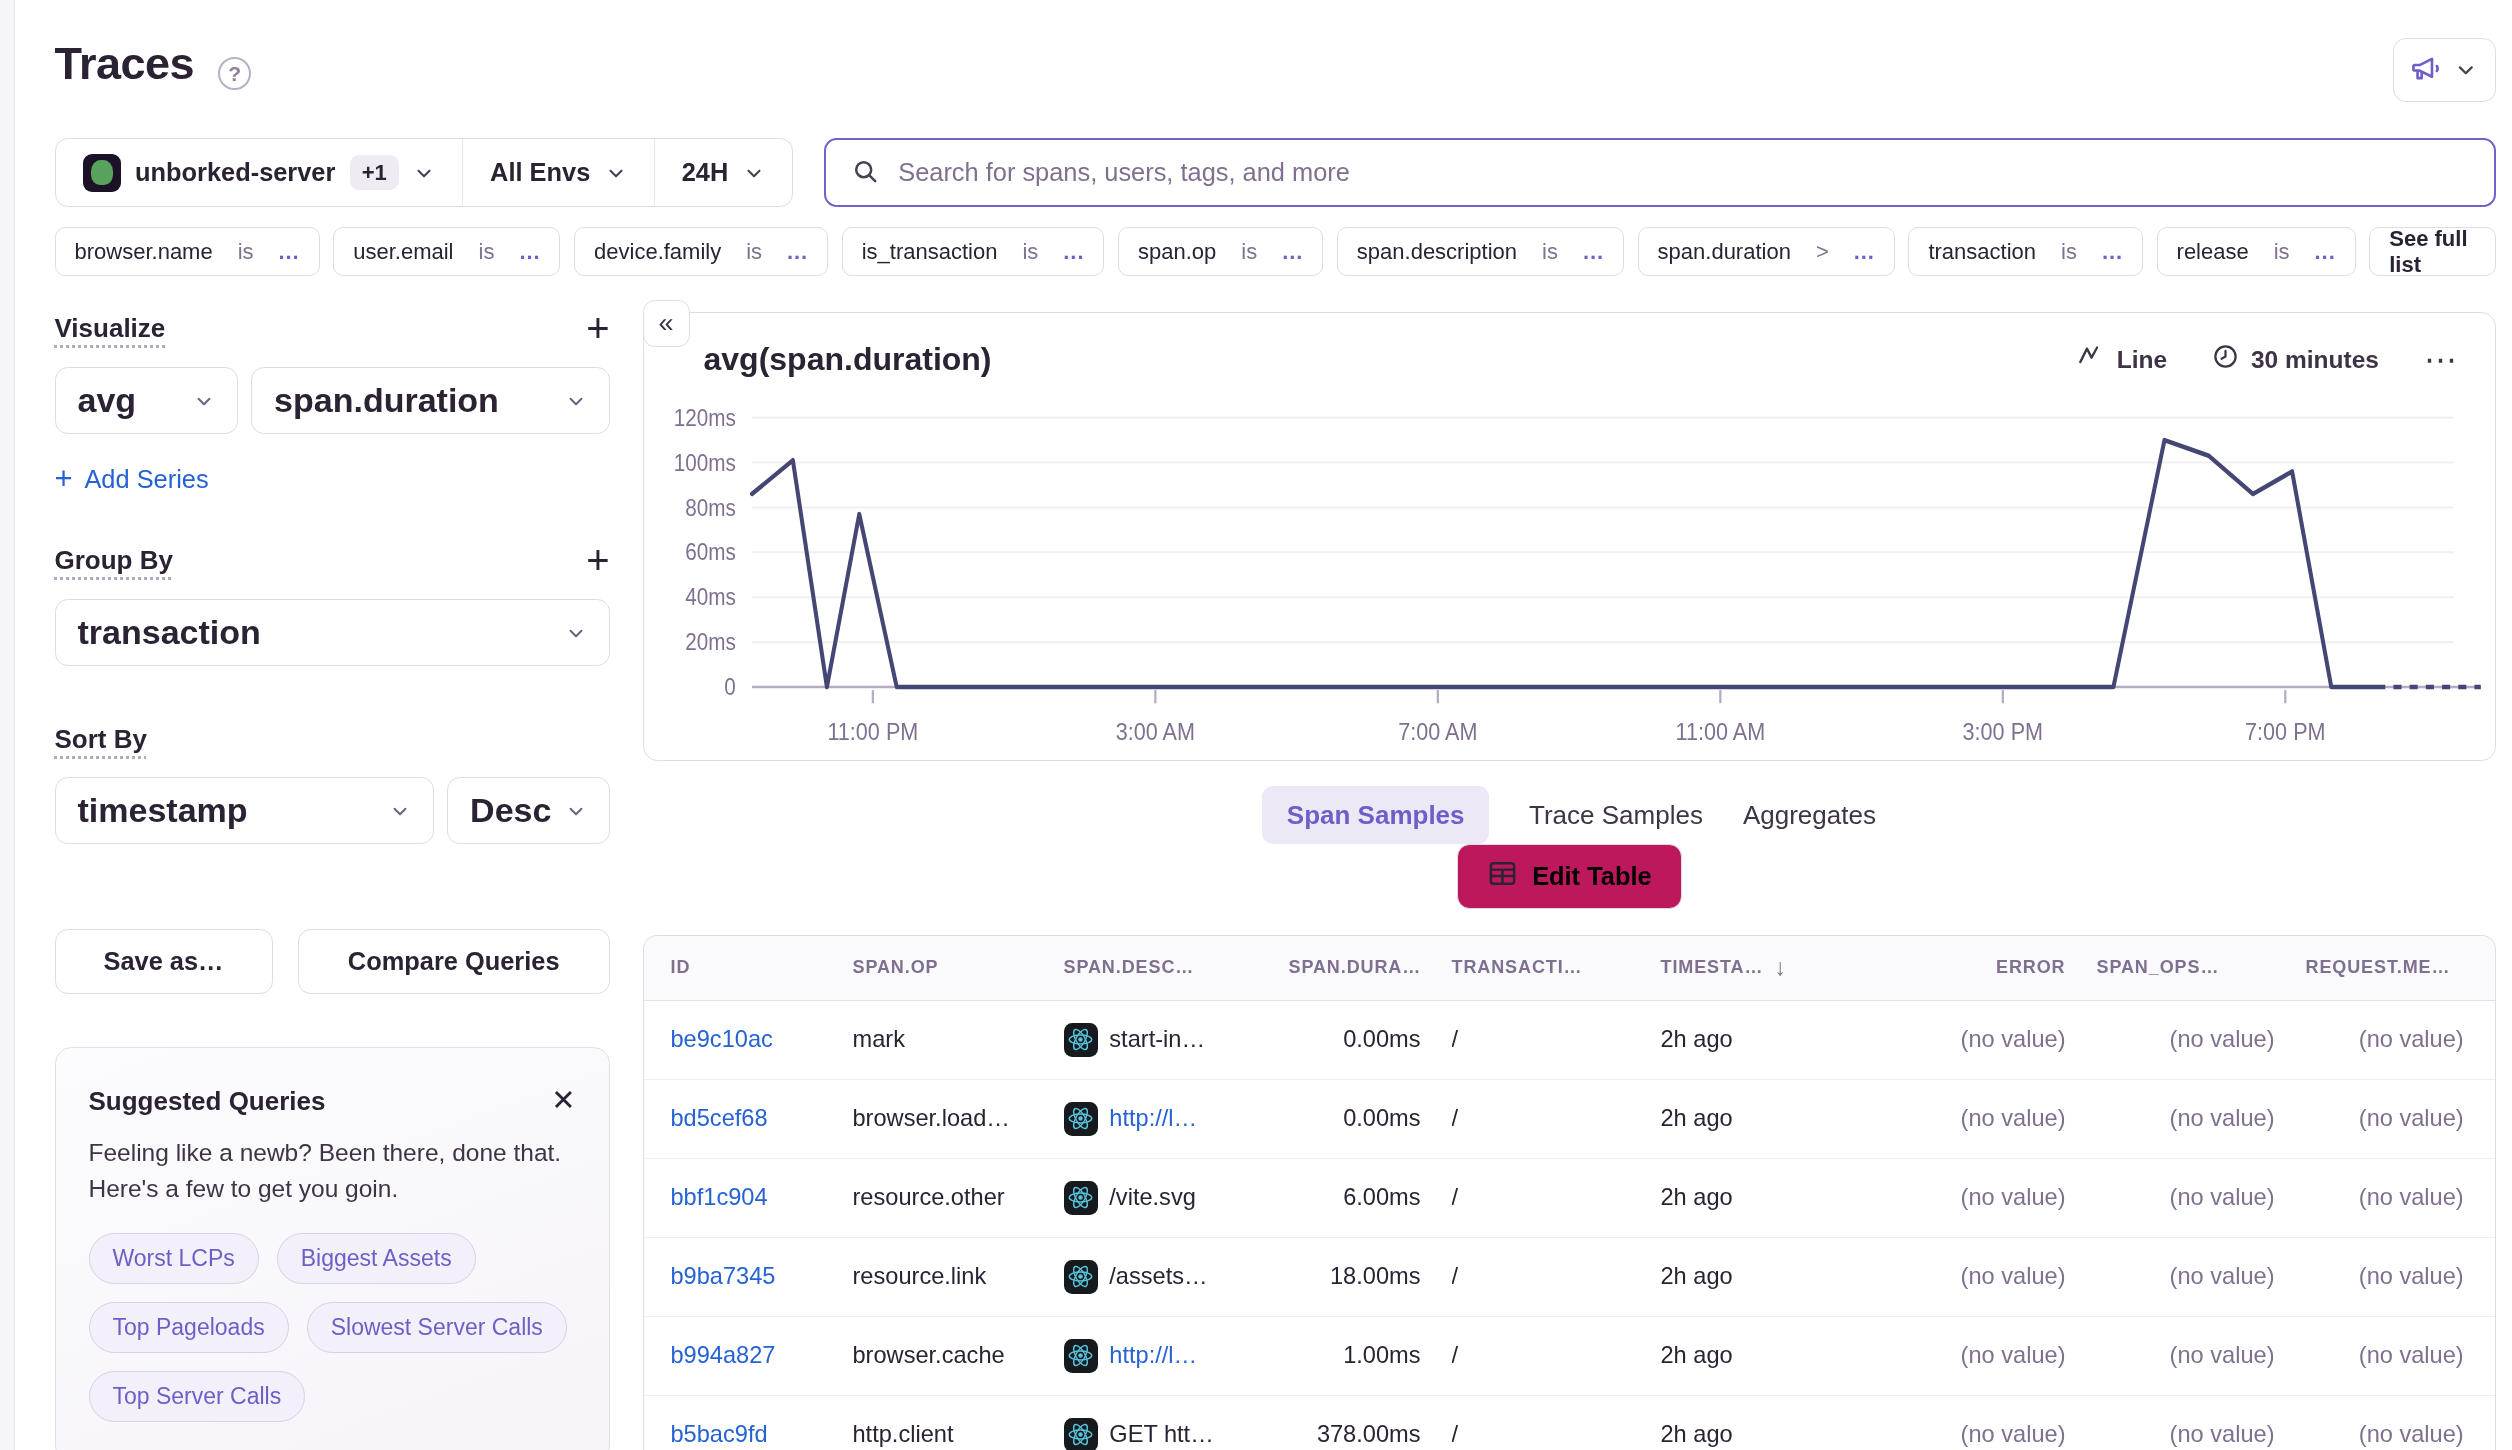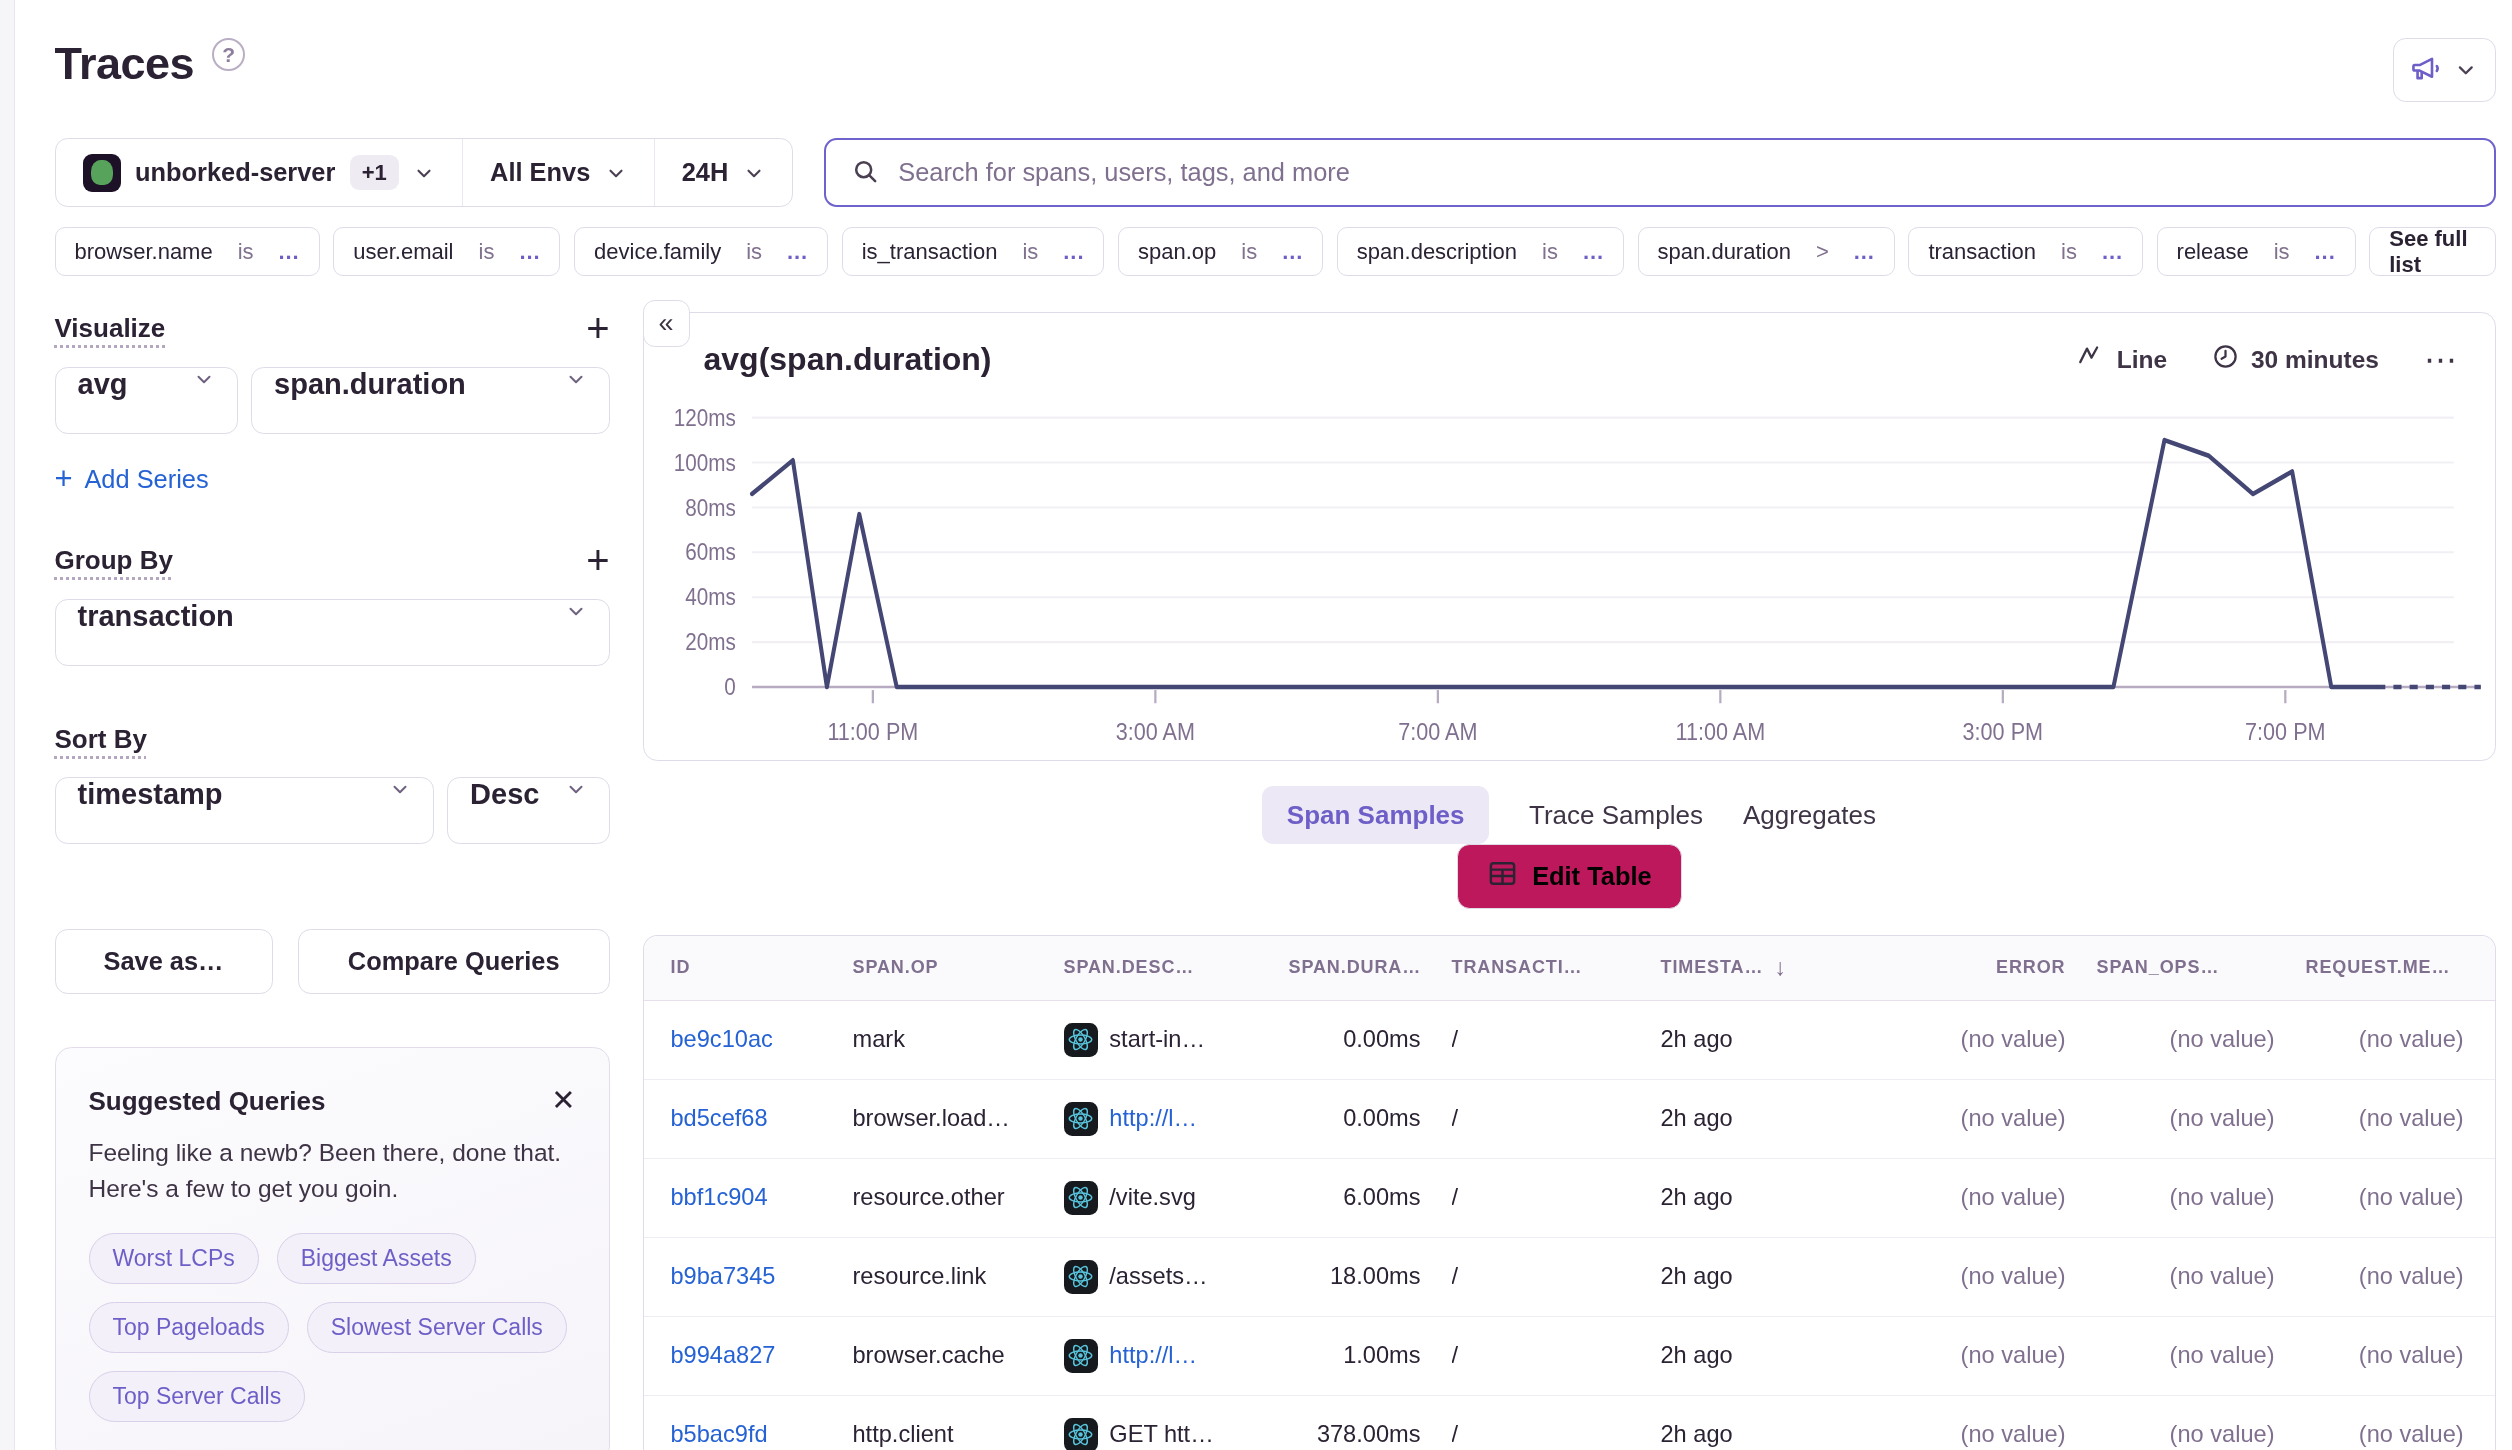--- a/index.html
+++ b/index.html
@@ -10,21 +10,21 @@
     color: #2b2233;
     overflow: hidden;
     position: relative;
   }
   .left-strip { position:absolute; left:0; top:0; width:14.5px; height:100%;
     background:#f6f5f8; border-right:0.9px solid #eae5ef; }
   .page { margin-left:14.5px; padding:38px 16.3px 0 40px; }
 
   
   .header { display:flex; justify-content:space-between; align-items:flex-start; }
-  .title-wrap { display:flex; align-items:flex-start; gap:18px; }
+  .title-wrap { display:flex; align-items:flex-end; gap:24px; }
   .page-title { font-size:45px; font-weight:700; letter-spacing:-0.5px; }
   .help-icon { width:33px; height:33px; border:2.7px solid #b9aec4; border-radius:50%;
     color:#8d7f9b; font-size:21px; font-weight:700; display:flex; align-items:center; justify-content:center; }
   .broadcast-btn { width:103px; height:64px; border:1.8px solid #e0dbe8; border-radius:12.7px;
     background:#fff; display:flex; align-items:center; justify-content:center; gap:11px; cursor:pointer; }
 
   
   .filter-row { display:flex; gap:31px; margin-top:36px; }
   .segmented { display:flex; align-items:stretch; height:69px; border:1.8px solid #e0dbe8;
     border-radius:12.7px; background:#fff; }
@@ -54,22 +54,22 @@
   aside { width:555px; flex:none; }
   main { flex:1; position:relative; min-width:0; }
 
   
   .section-head { display:flex; justify-content:space-between; align-items:center; }
   .section-title { font-size:26px; font-weight:700; text-decoration:underline dotted;
     text-decoration-color:#b4a8c0; text-decoration-thickness:2.7px; text-underline-offset:8.2px; }
   .plus-btn { font-size:40px; font-weight:300; line-height:33px; color:#2b2233; cursor:pointer; }
   .dd-row { display:flex; gap:13.6px; margin-top:22px; }
   .dd { height:67px; border:1.8px solid #e0dbe8; border-radius:12.7px; background:#fff;
-    display:flex; align-items:flex-start; justify-content:space-between; padding:0 22px;
-    font-size:29px; font-weight:600; cursor:pointer; }
+    display:flex; align-items:center; justify-content:space-between; padding:0 22px;
+    font-size:34px; font-weight:600; cursor:pointer; }
   .dd-avg { width:183px; }  .dd-attr { flex:1; }
   .add-series { margin-top:27px; display:flex; align-items:center; gap:11.8px;
     color:#2562d4; font-size:25.4px; cursor:pointer; }
   .add-series .plus { font-size:31px; font-weight:400; }
   .mt-group { margin-top:47px; } .mt-sort { margin-top:58px; }
   .dd-transaction { margin-top:22px; } .dd-timestamp { width:379px; } .dd-desc { flex:1; }
   .actions { display:flex; gap:25.4px; margin-top:85px; }
   .btn { height:65px; border:1.8px solid #e0dbe8; border-radius:12.7px; background:#fff;
     font-size:25.4px; font-weight:600; color:#2b2233; display:flex; align-items:center;
     justify-content:center; cursor:pointer; font-family:"Liberation Sans",sans-serif; }

